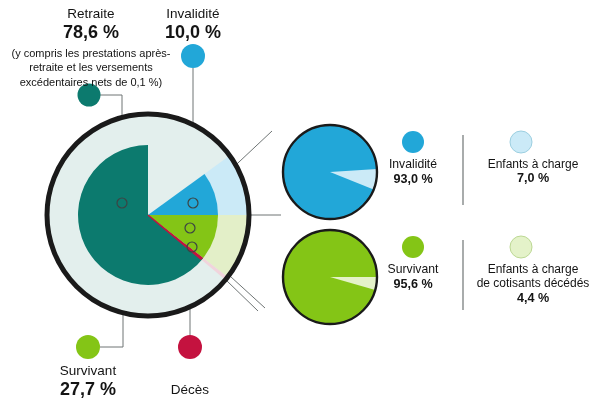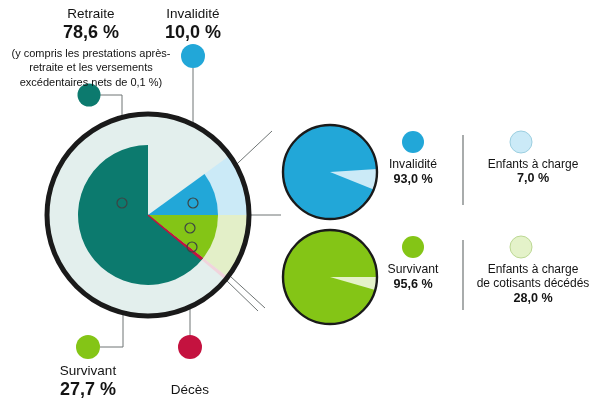--- a/index.html
+++ b/index.html
@@ -186,16 +186,16 @@
   </div>
 
   <div class="legend-txt" style="left:368px; top:262px; width:90px;">
     <div class="name">Survivant</div>
     <div class="pct">95,6 %</div>
   </div>
 
   <div class="legend-txt wide" style="left:466px; top:262px; width:134px;">
     <div class="name">Enfants à charge</div>
     <div class="name">de cotisants décédés</div>
-    <div class="pct">28,0 %</div>
+    <div class="pct">4,4 %</div>
   </div>
 
 </div>
 
 </body></html>

